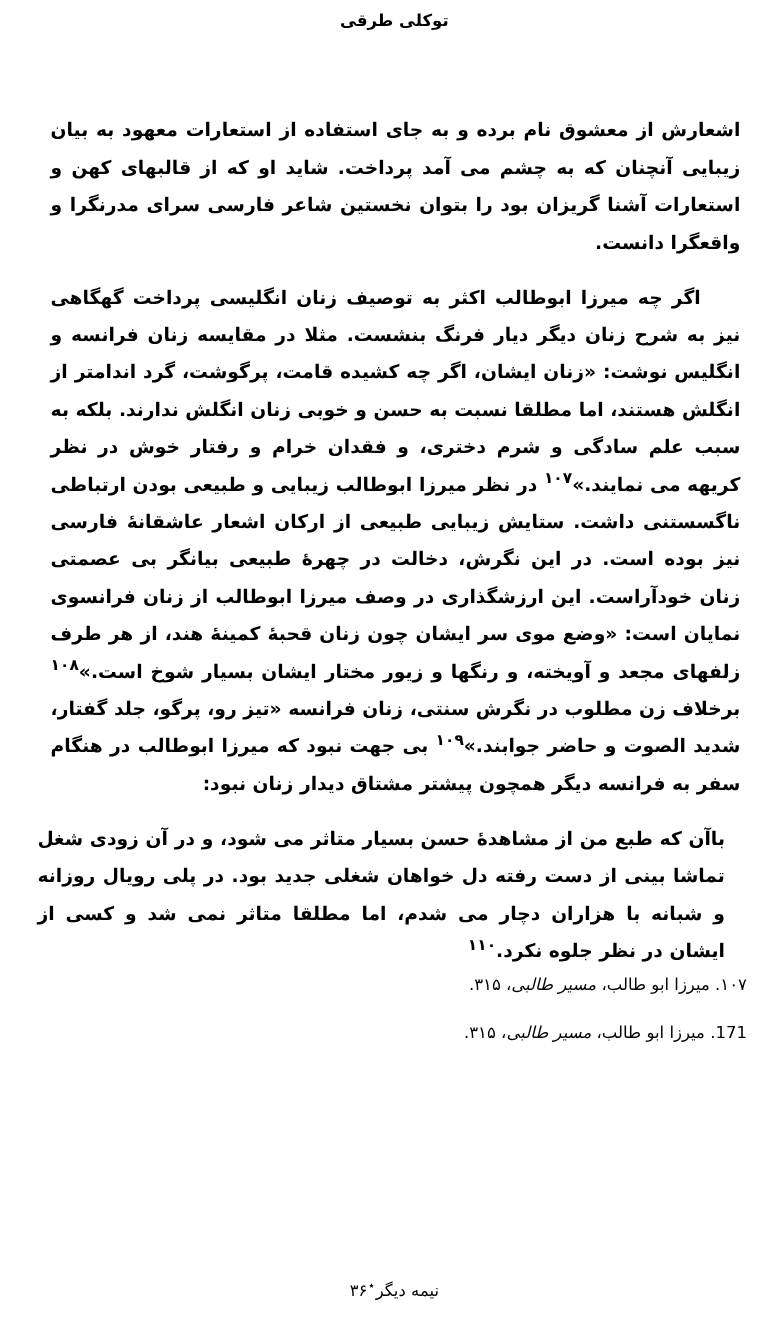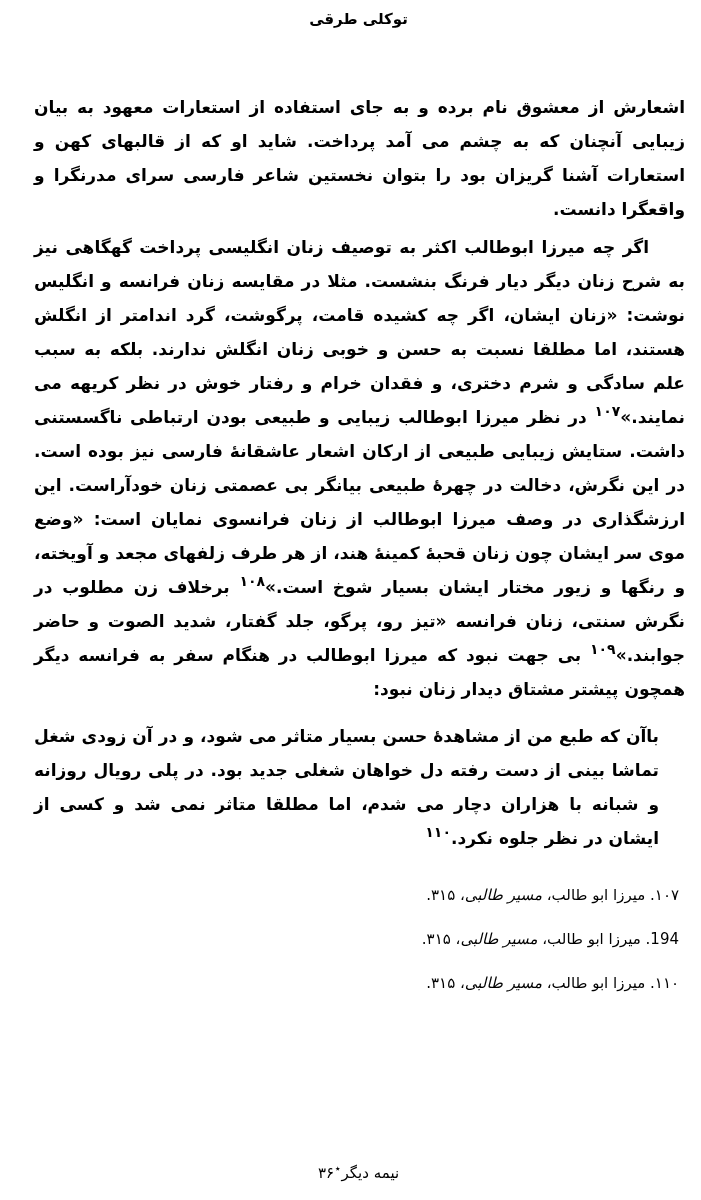--- a/index.html
+++ b/index.html
@@ -32,21 +32,21 @@
     top: 86px;
     right: 28px;
     left: 30px;
     direction: rtl;
     text-align: justify;
     font-size: 17px;
     line-height: 34px;
     font-weight: bold;
   }
   .para {
-    margin: 4px;
+    margin: 16px;
   }
   .indent {
     text-indent: 36px;
   }
   .blockquote {
     margin: 13px 30px 12px 4px;
     text-align: justify;
   }
   sup {
     font-size: 14px;
@@ -107,31 +107,26 @@
 
   <div class="footnotes" dir="rtl">
 
     <div class="footnote">
       <span>۱۰۷.</span>
       <span>میرزا ابو طالب،</span>
       <span class="fn-title">مسیر طالبی</span><span>، ۳۱۵.</span>
     </div>
 
     <div class="footnote">
-      <span>194.</span>
+      <span>171.</span>
       <span>میرزا ابو طالب،</span>
       <span class="fn-title">مسیر طالبی</span><span>، ۳۱۵.</span>
     </div>
 
 
-    <div class="footnote">
-      <span>۱۱۰.</span>
-      <span>میرزا ابو طالب،</span>
-      <span class="fn-title">مسیر طالبی</span><span>، ۳۱۵.</span>
-    </div>
 
 
   </div>
 
   <div class="page-footer" dir="rtl">
     <span>نیمه دیگر</span><span class="footer-star">٭</span><span>۳۶</span>
   </div>
 
 </div>
 

